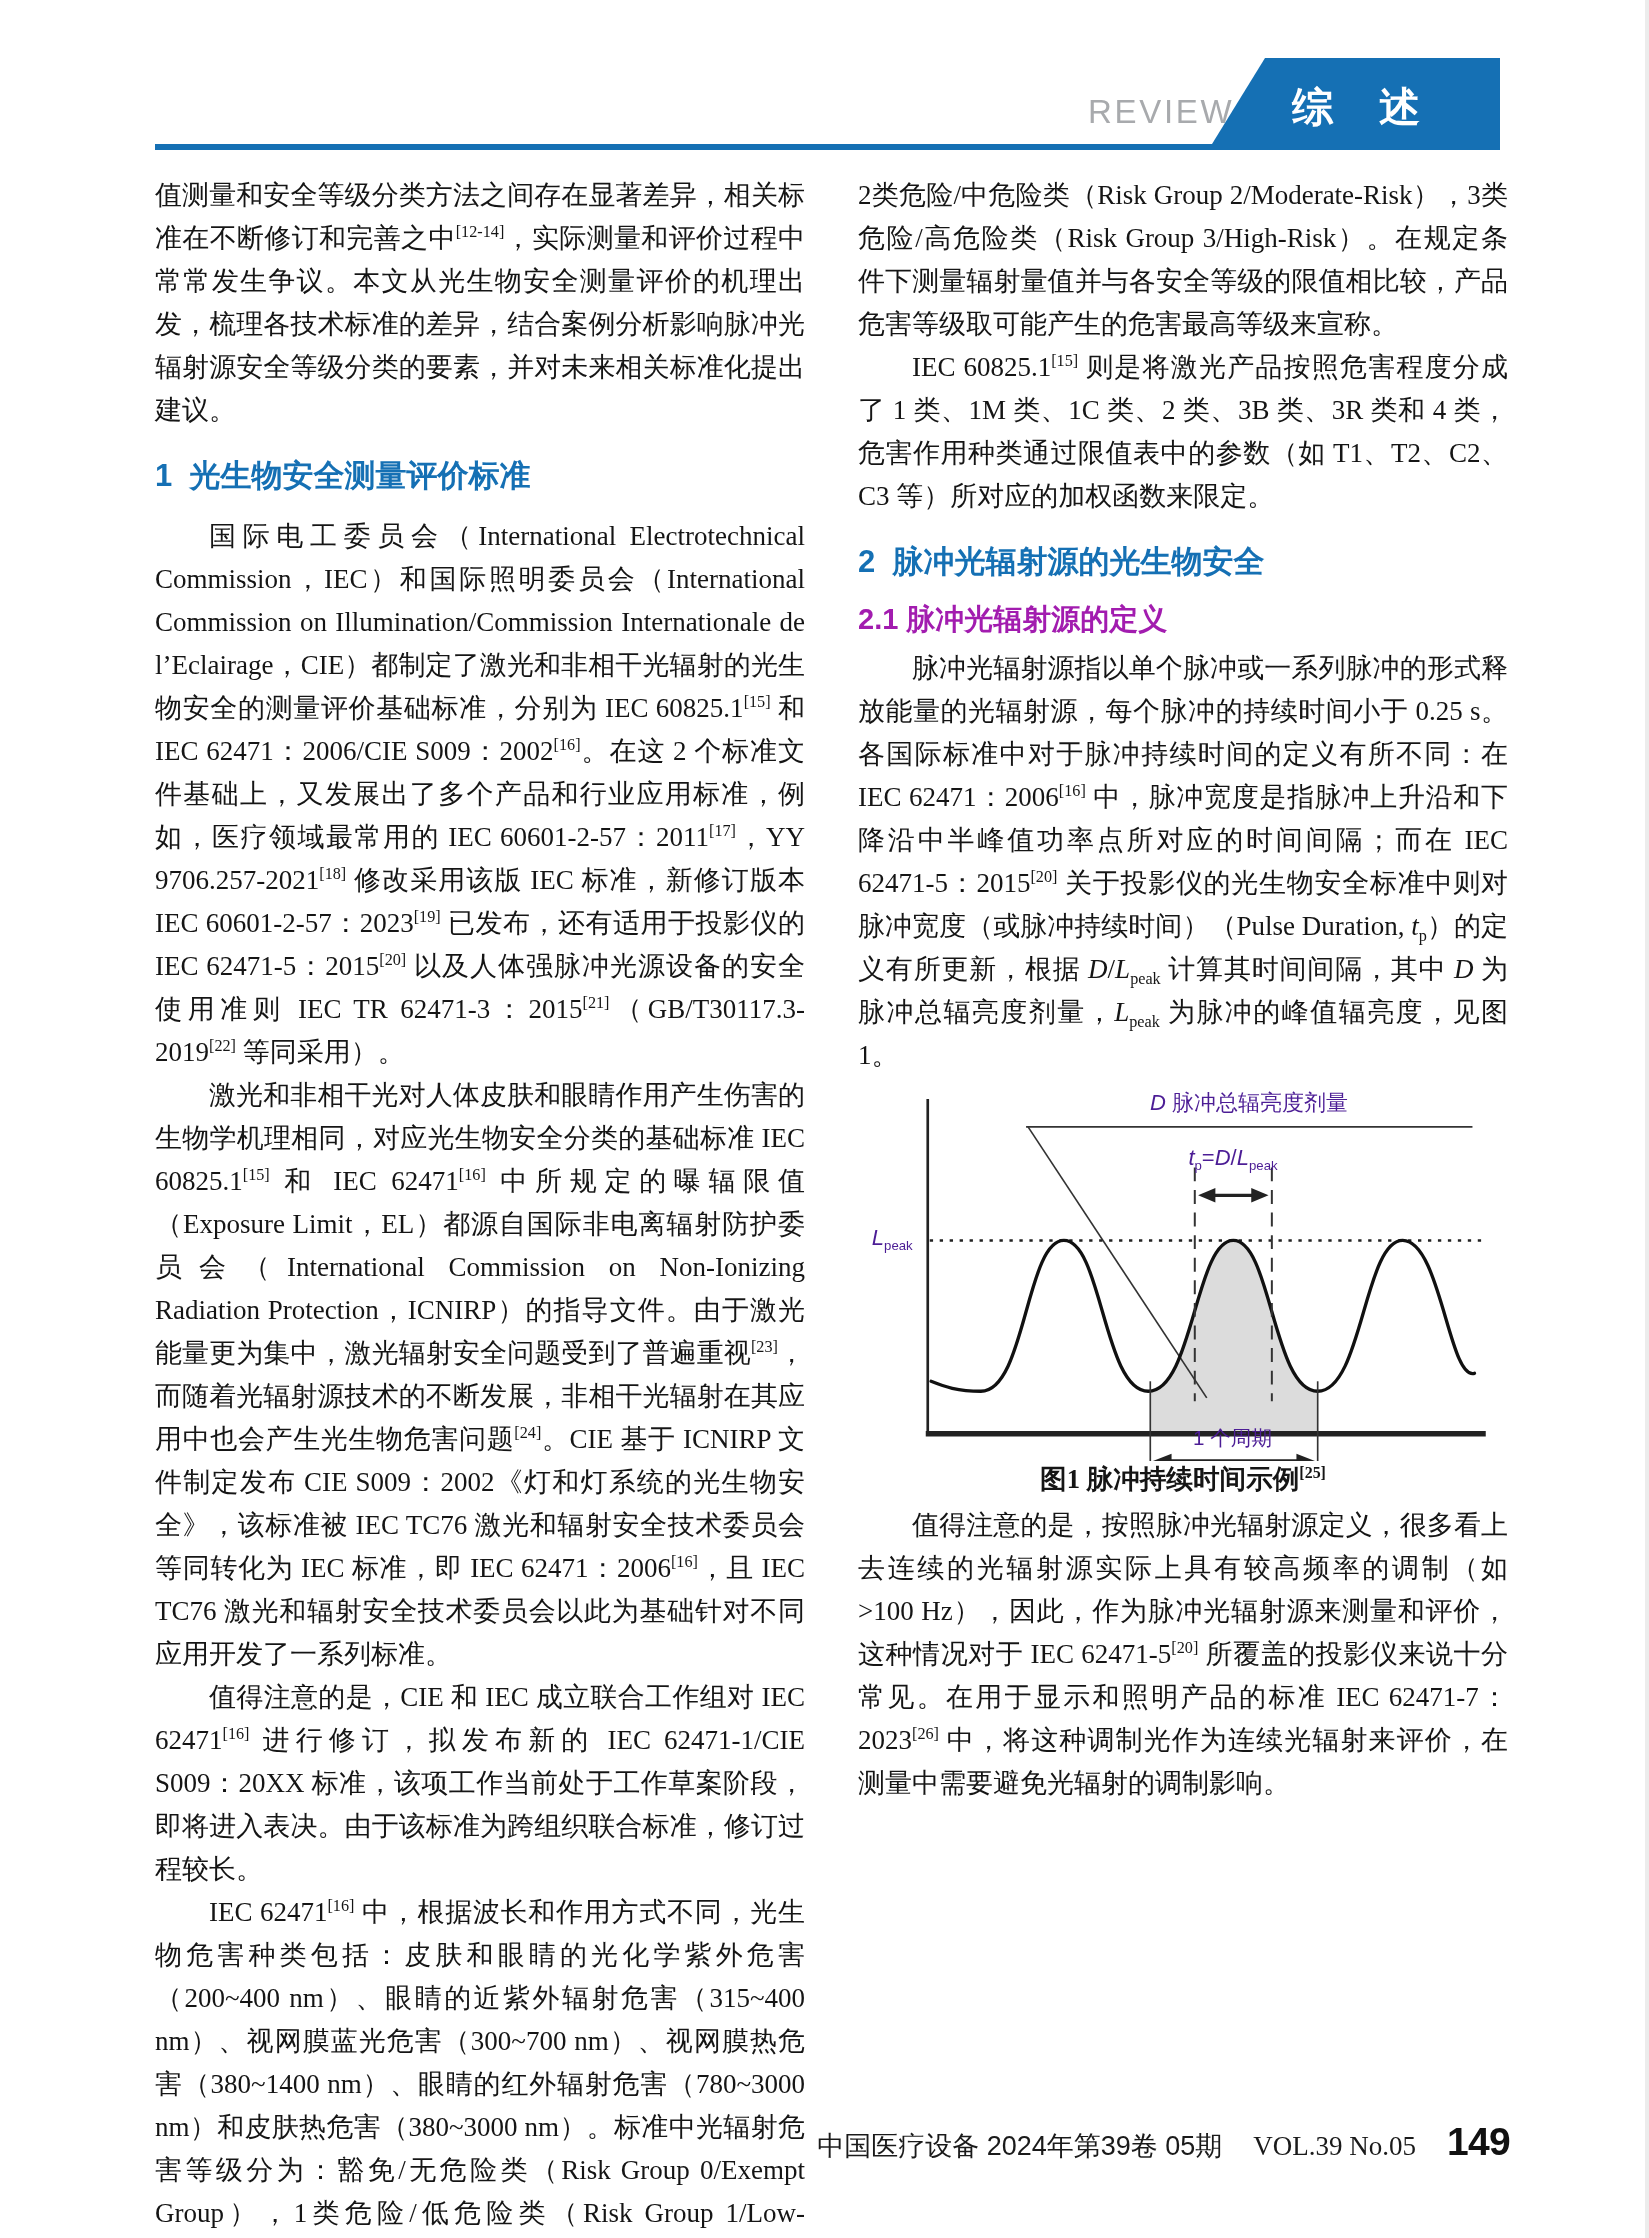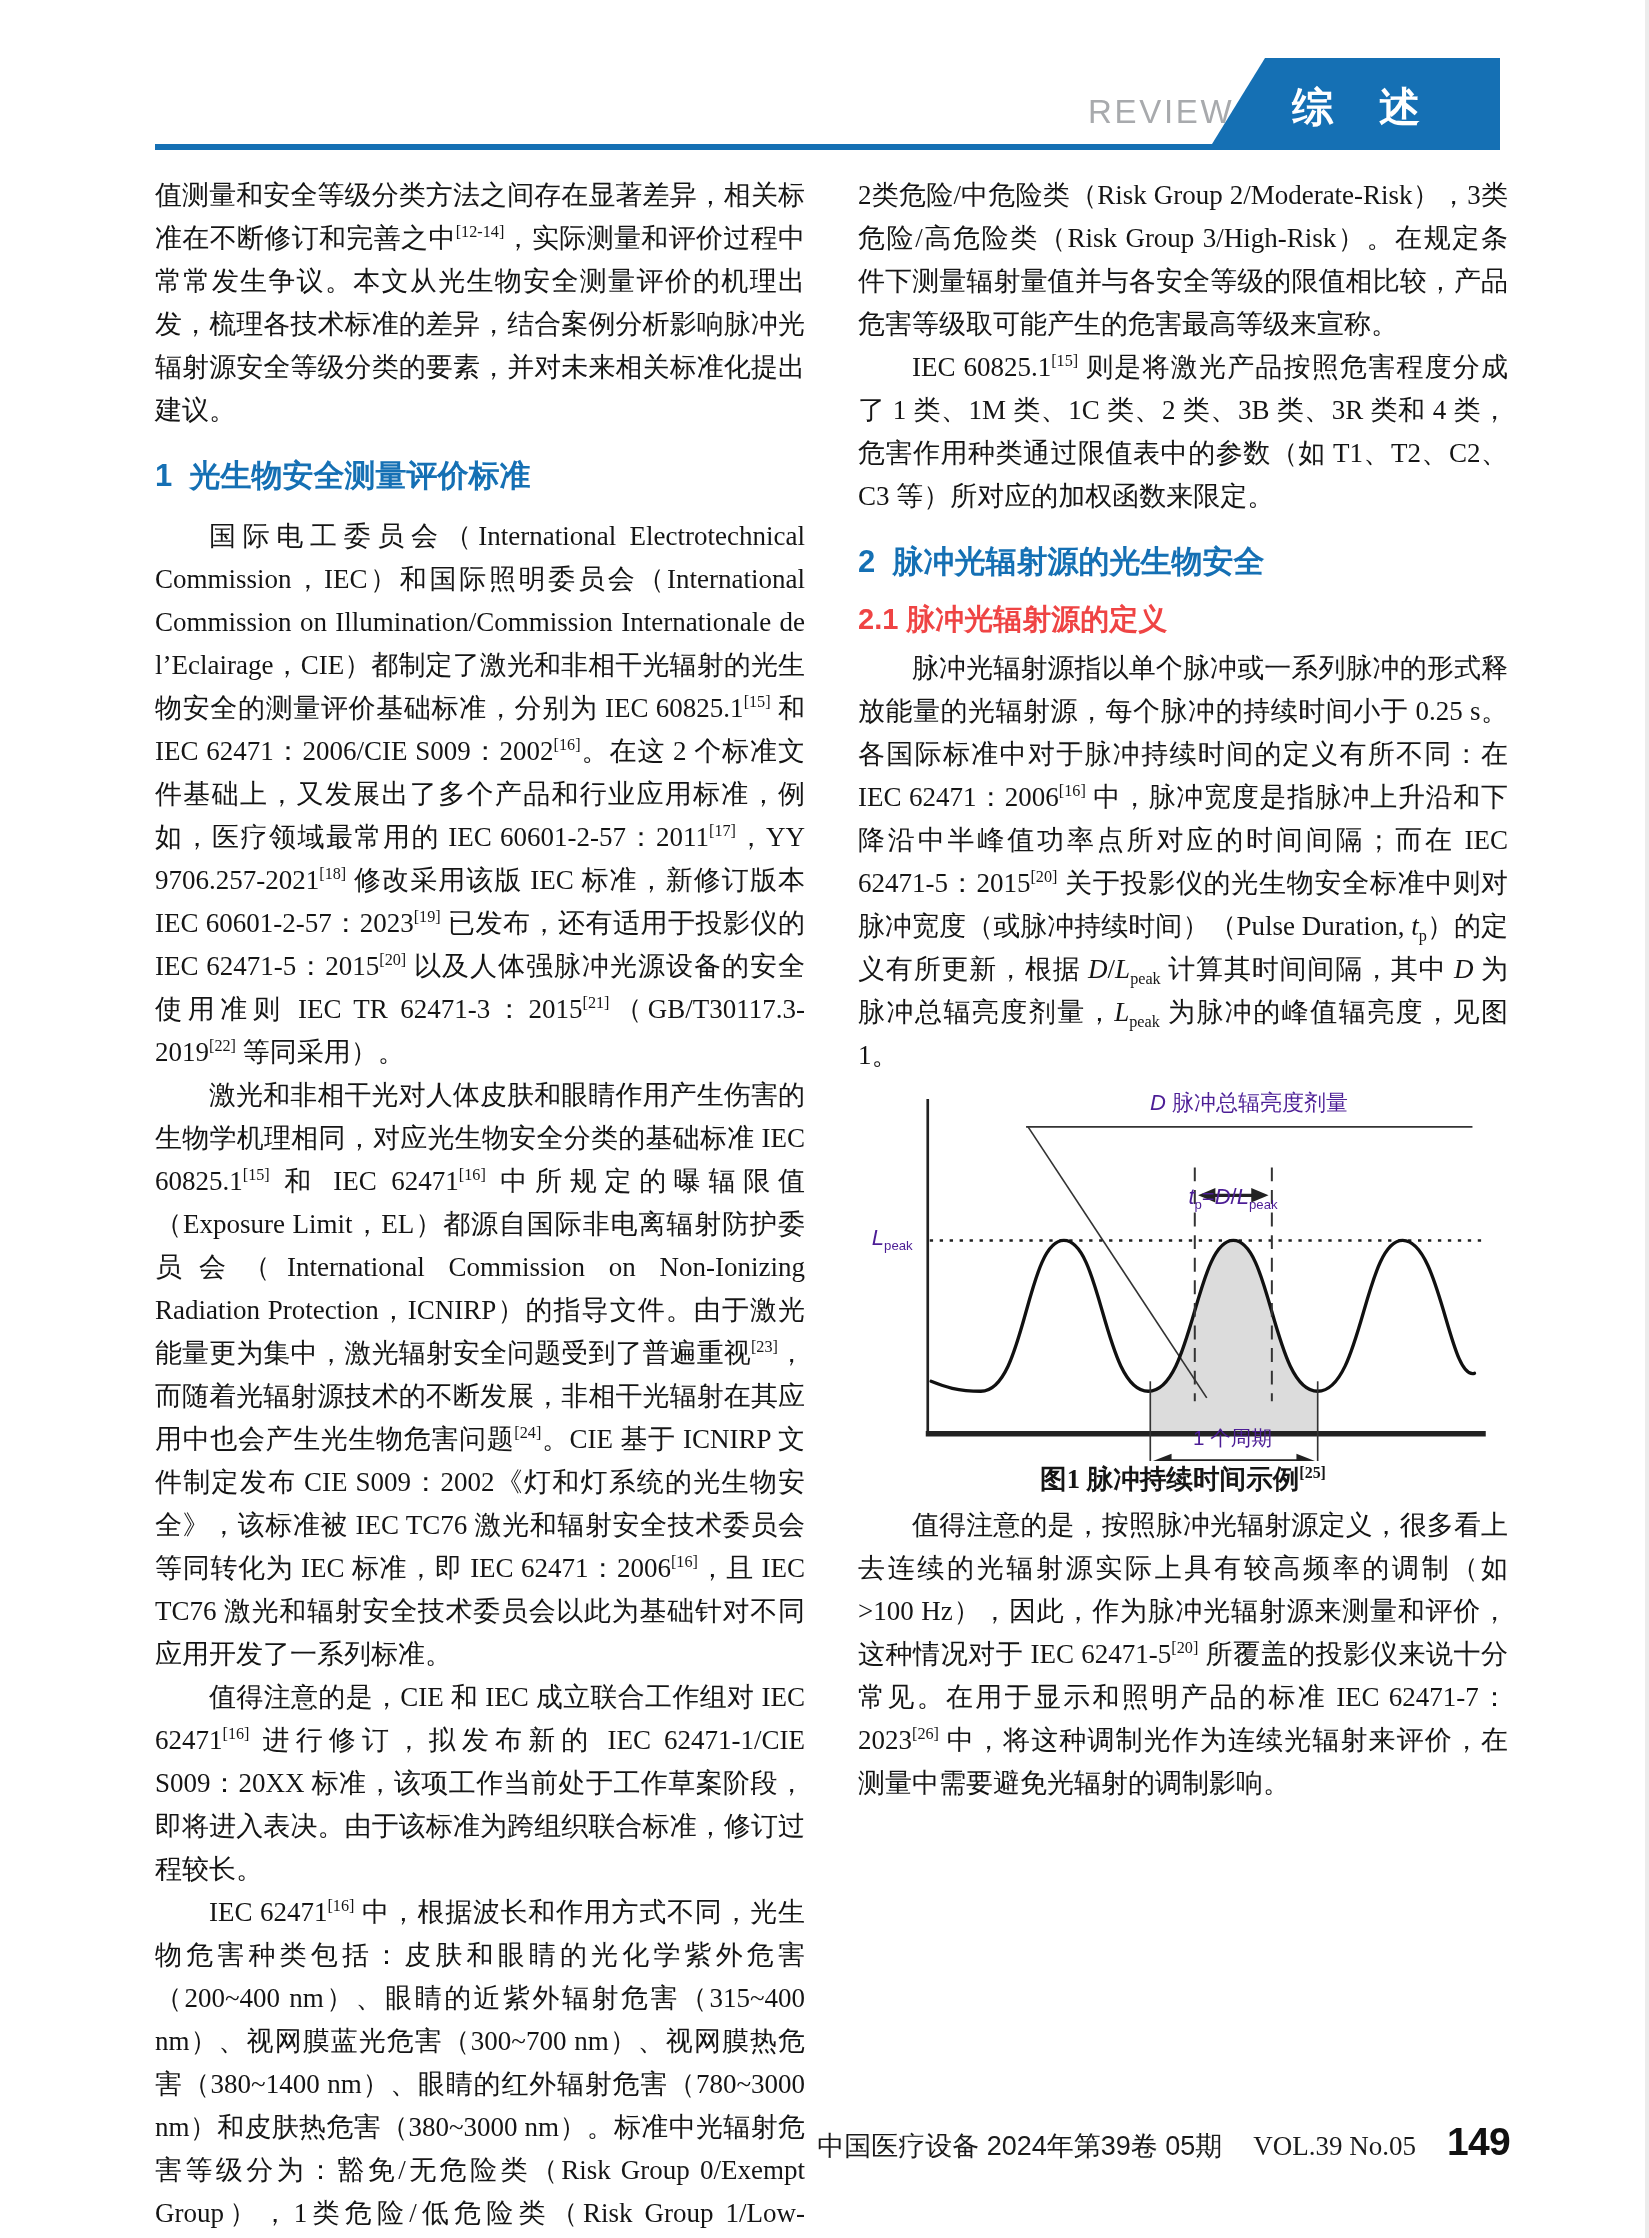--- a/index.html
+++ b/index.html
@@ -48,34 +48,34 @@
   sup{font-size:60%;line-height:0;vertical-align:super;}
   sub{font-size:60%;line-height:0;vertical-align:sub;}
   .section{
     font-family:"Liberation Sans","DejaVu Sans",sans-serif;
     font-weight:bold;color:var(--accent);
     font-size:31px;line-height:40px;margin:24px 0 18.6px;
     text-align:left;white-space:pre-wrap;
   }
   .subsection{
     font-family:"Liberation Sans","DejaVu Sans",sans-serif;
-    font-weight:bold;color:#ef4444;
+    font-weight:bold;color:#a21caf;
     font-size:29px;line-height:37px;margin:12px 0 9.3px;
     text-align:left;white-space:pre-wrap;
   }
   
   .figure-block{margin:12px 0 6.6px;}
   .fig{position:relative;width:625px;height:372px;margin:0 auto;}
   .fig svg{position:absolute;left:0;top:0;}
   .fig-label{
     position:absolute;font-size:22px;line-height:26.6px;color:#4c1d95;
     font-family:Liberation Sans, sans-serif;text-align:center;
   }
   .fig-top-label{left:155px;top:1.3px;width:447px;}
-  .fig-tp-label{left:276px;top:56px;width:173px;margin-top:39px;}
+  .fig-tp-label{left:276px;top:56px;width:173px;}
   .fig-y-label{left:1.3px;top:136px;width:73px;text-align:left;}
   .fig-period-label{left:277px;top:336px;width:170px;font-size:20.6px;}
   .fig-caption{
     text-align:center;font-size:26.6px;line-height:37px;font-weight:bold;
   }
   .wave{stroke:#111;stroke-width:5;fill:none;stroke-linecap:round;}
   .shade{fill:var(--shade);}
   .axis{stroke:#222;}
   .dash{stroke:#333;stroke-width:3;stroke-dasharray:21 13;}
   .thin{stroke:#333;stroke-width:2.5;}

